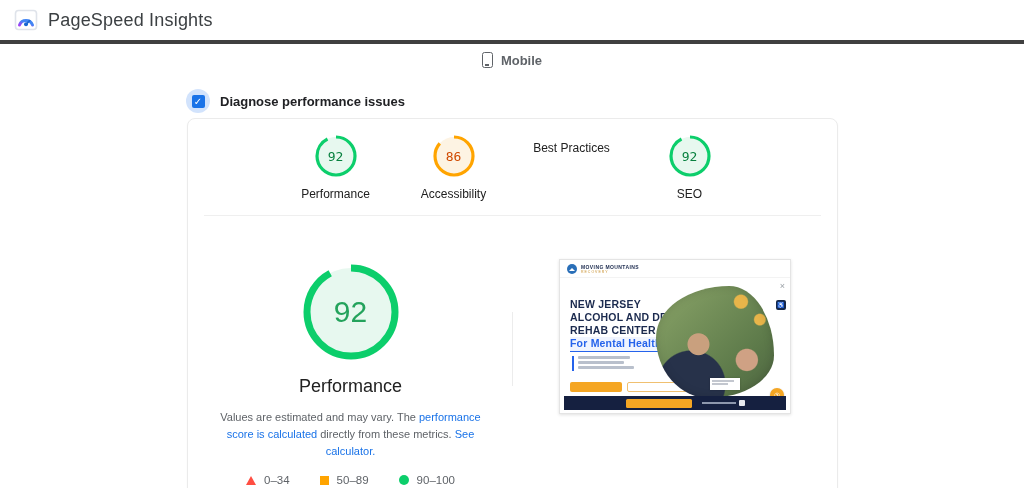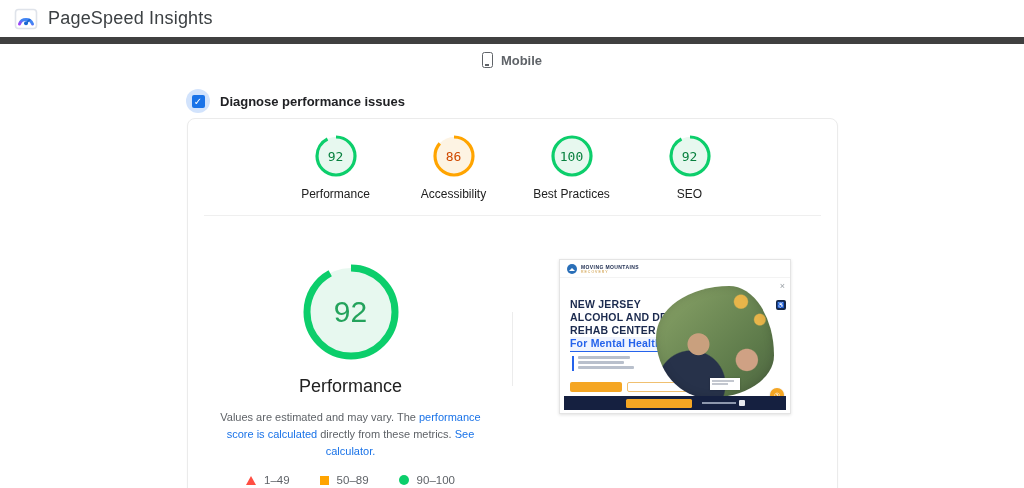--- a/index.html
+++ b/index.html
@@ -3,21 +3,21 @@
 <meta charset="utf-8">
 <style>
   * { margin:0; padding:0; box-sizing:border-box; }
   html,body { width:1024px; height:488px; overflow:hidden; background:#fff;
               font-family:"Liberation Sans", sans-serif; color:#202124; }
   .page { position:relative; width:1024px; height:488px; background:#fff; overflow:hidden; }
 
   
   .topbar { position:absolute; left:0; top:0; width:1024px; height:44px;
             display:flex; align-items:center; padding:0 14px;
-            border-bottom:7px solid #404040; background:#fff; }
+            border-bottom:4px solid #404040; background:#fff; }
   .logo { width:24px; height:24px; margin-right:10px; }
   .app-title { font-size:18px; color:#3c4043; letter-spacing:.2px; }
   .topbar-right { margin-left:auto; display:flex; align-items:center; gap:14px; }
   .copy-link-btn { display:flex; align-items:center; gap:7px; height:30px; padding:0 12px;
                    border:1px solid #dadce0; border-radius:4px; background:#fff;
                    color:#1a73e8; font-size:13px; font-weight:bold; cursor:pointer; }
   .docs-link { color:#1a73e8; font-size:13px; font-weight:bold; cursor:pointer; padding-right:4px; }
 
   
   .tabs { position:absolute; top:45px; left:0; width:1024px; display:flex; justify-content:center; }
@@ -191,27 +191,20 @@
         <div class="mini-gauge">
           <svg viewBox="0 0 46 46">
             <circle cx="23" cy="23" r="19" fill="#fdf3e3"></circle>
             <circle cx="23" cy="23" r="19" fill="none" stroke="#ffa400" stroke-width="3.2" transform="rotate(-90 23 23)" stroke-dasharray="102.66724791931443 119.38052083641213"></circle>
           </svg>
           <div class="mini-num">86</div>
         </div>
         <div class="score-label">Accessibility</div>
       </div>
       <div class="score-item good">
-        <div class="mini-gauge">
-          <svg viewBox="0 0 46 46">
-            <circle cx="23" cy="23" r="19" fill="#e7f8ef"></circle>
-            <circle cx="23" cy="23" r="19" fill="none" stroke="#0cce6b" stroke-width="3.2" transform="rotate(-90 23 23)" stroke-dasharray="119.38052083641213 119.38052083641213"></circle>
-          </svg>
-          <div class="mini-num">100</div>
-        </div>
         <div class="score-label">Best Practices</div>
       </div>
       <div class="score-item good">
         <div class="mini-gauge">
           <svg viewBox="0 0 46 46">
             <circle cx="23" cy="23" r="19" fill="#e7f8ef"></circle>
             <circle cx="23" cy="23" r="19" fill="none" stroke="#0cce6b" stroke-width="3.2" transform="rotate(-90 23 23)" stroke-dasharray="109.83007916949917 119.38052083641213"></circle>
           </svg>
           <div class="mini-num">92</div>
         </div>
@@ -234,21 +227,21 @@
         </div>
         <div class="big-label">Performance</div>
 
         <div class="disclaimer">
           <span>Values are estimated and may vary. The </span><a>performance score is calculated</a><span> directly from these metrics. </span><a>See calculator.</a>
         </div>
 
         <div class="legend">
           <div class="legend-item">
             <span class="shape-triangle"></span>
-            <span>1–49</span>
+            <span>0–34</span>
           </div>
           <div class="legend-item">
             <span class="shape-square"></span>
             <span>50–89</span>
           </div>
           <div class="legend-item">
             <span class="shape-circle"></span>
             <span>90–100</span>
           </div>
         </div>

